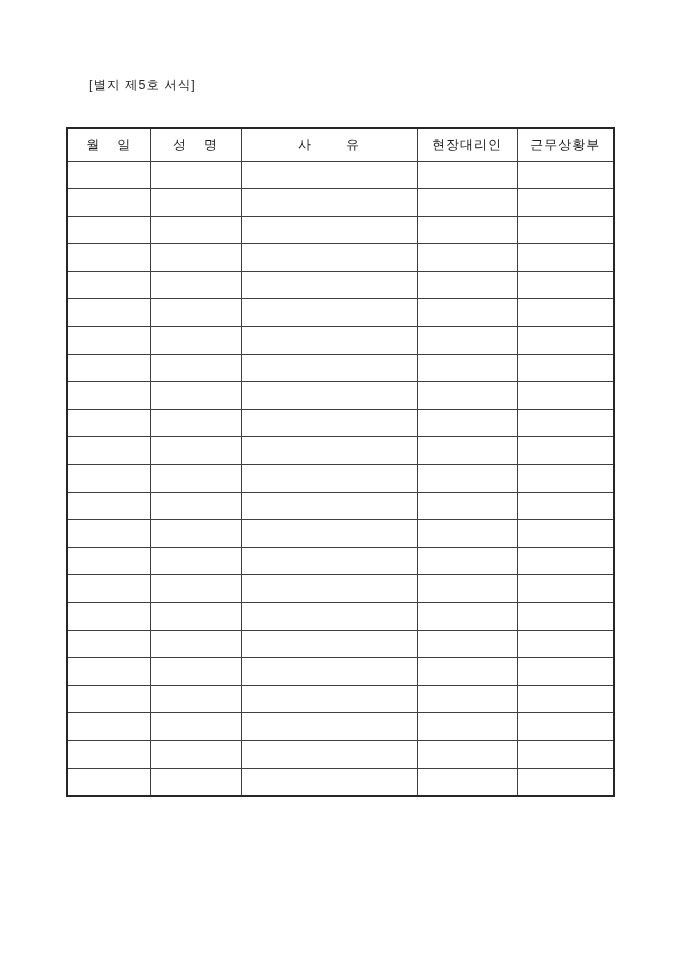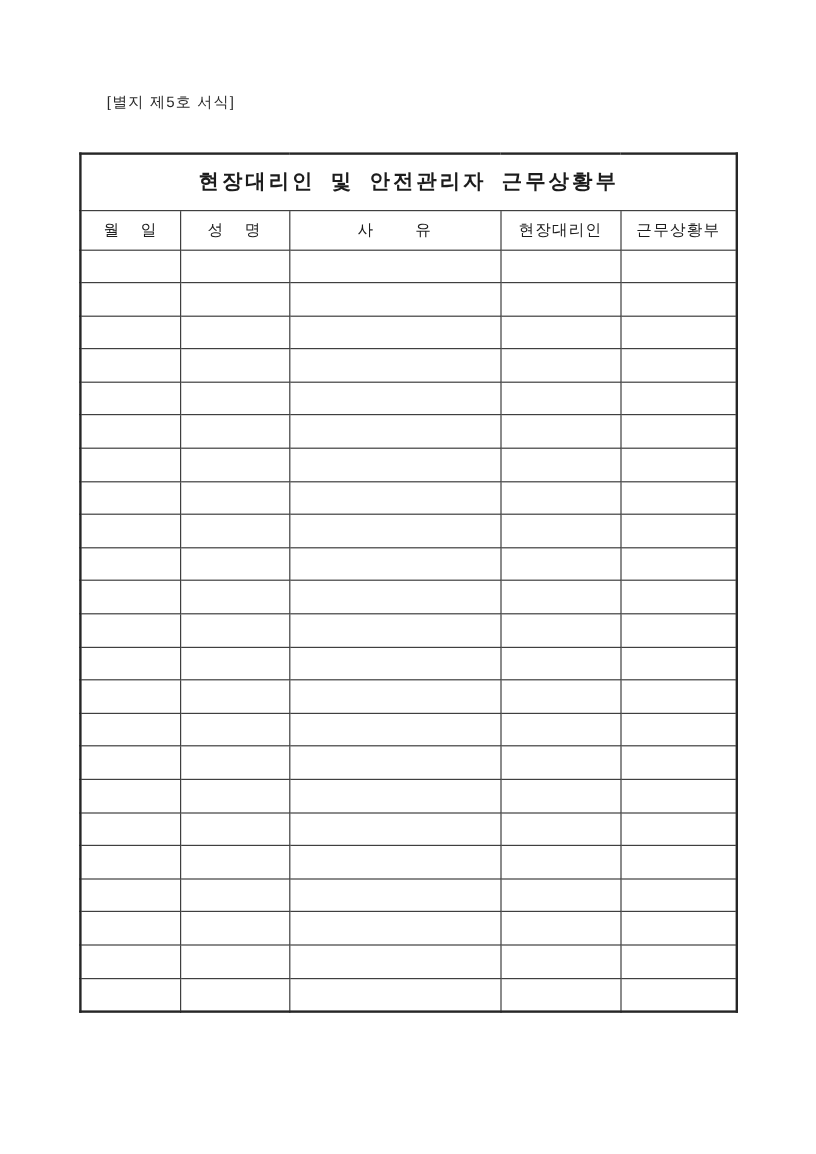--- a/index.html
+++ b/index.html
@@ -66,23 +66,20 @@
 
   <table class="form-table">
     <colgroup>
         <col style="width: 83px;">
         <col style="width: 91px;">
         <col style="width: 176px;">
         <col style="width: 100px;">
         <col style="width: 97px;">
       </colgroup>
     <thead>
-      <tr>
-        <th class="title-cell" colspan="5">현장대리인 및 안전관리자 근무상황부</th>
-      </tr>
       <tr class="header-row">
           <th>월    일</th>
           <th>성    명</th>
           <th>사        유</th>
           <th>현장대리인</th>
           <th>근무상황부</th>
         </tr>
     </thead>
     <tbody>
         <tr class="body-row">

